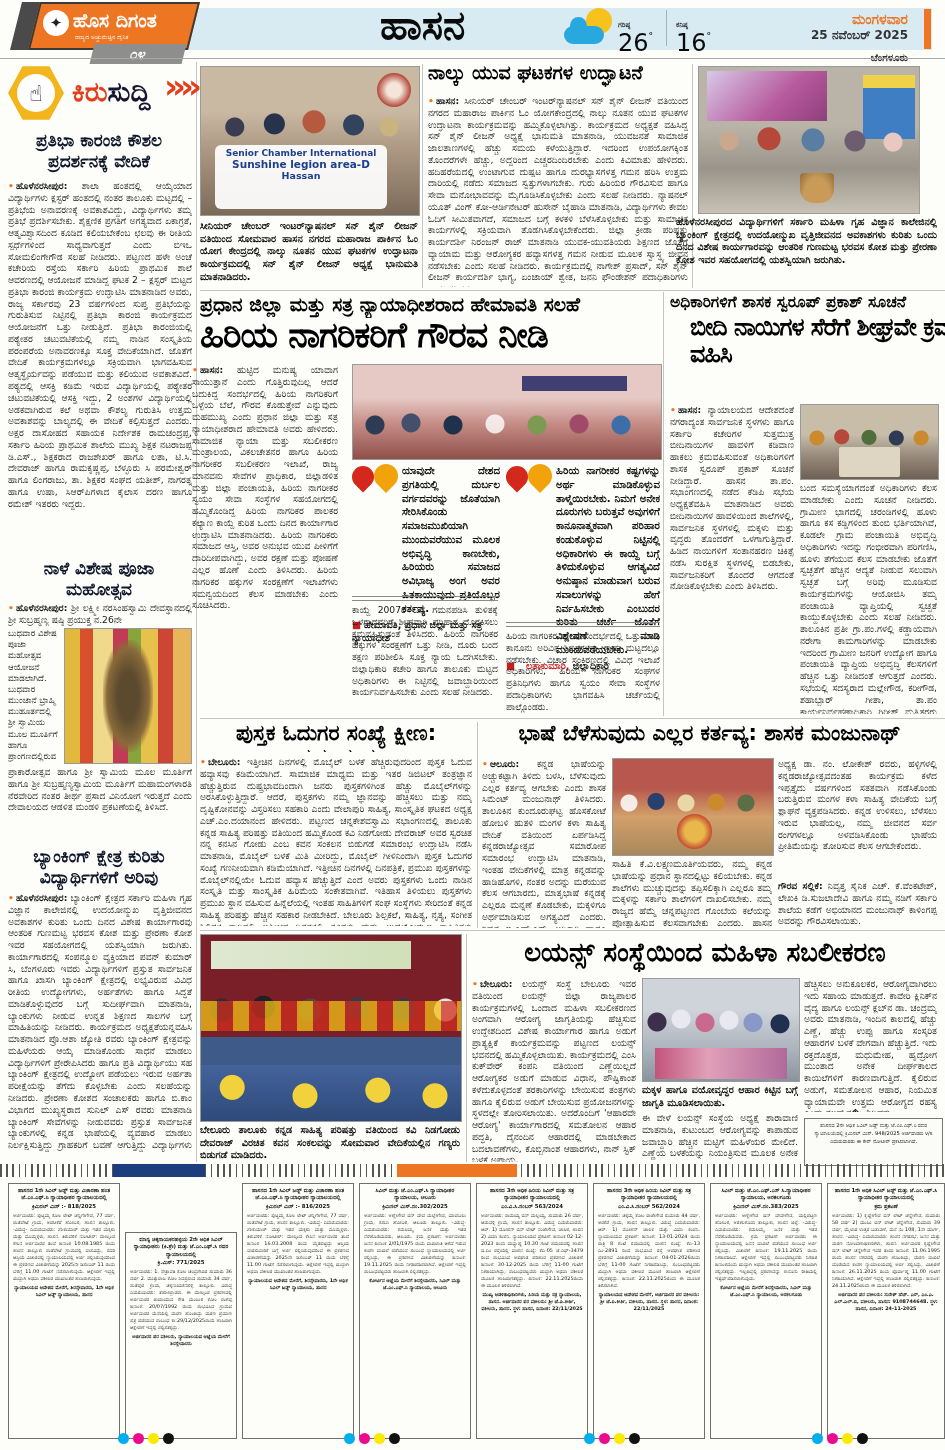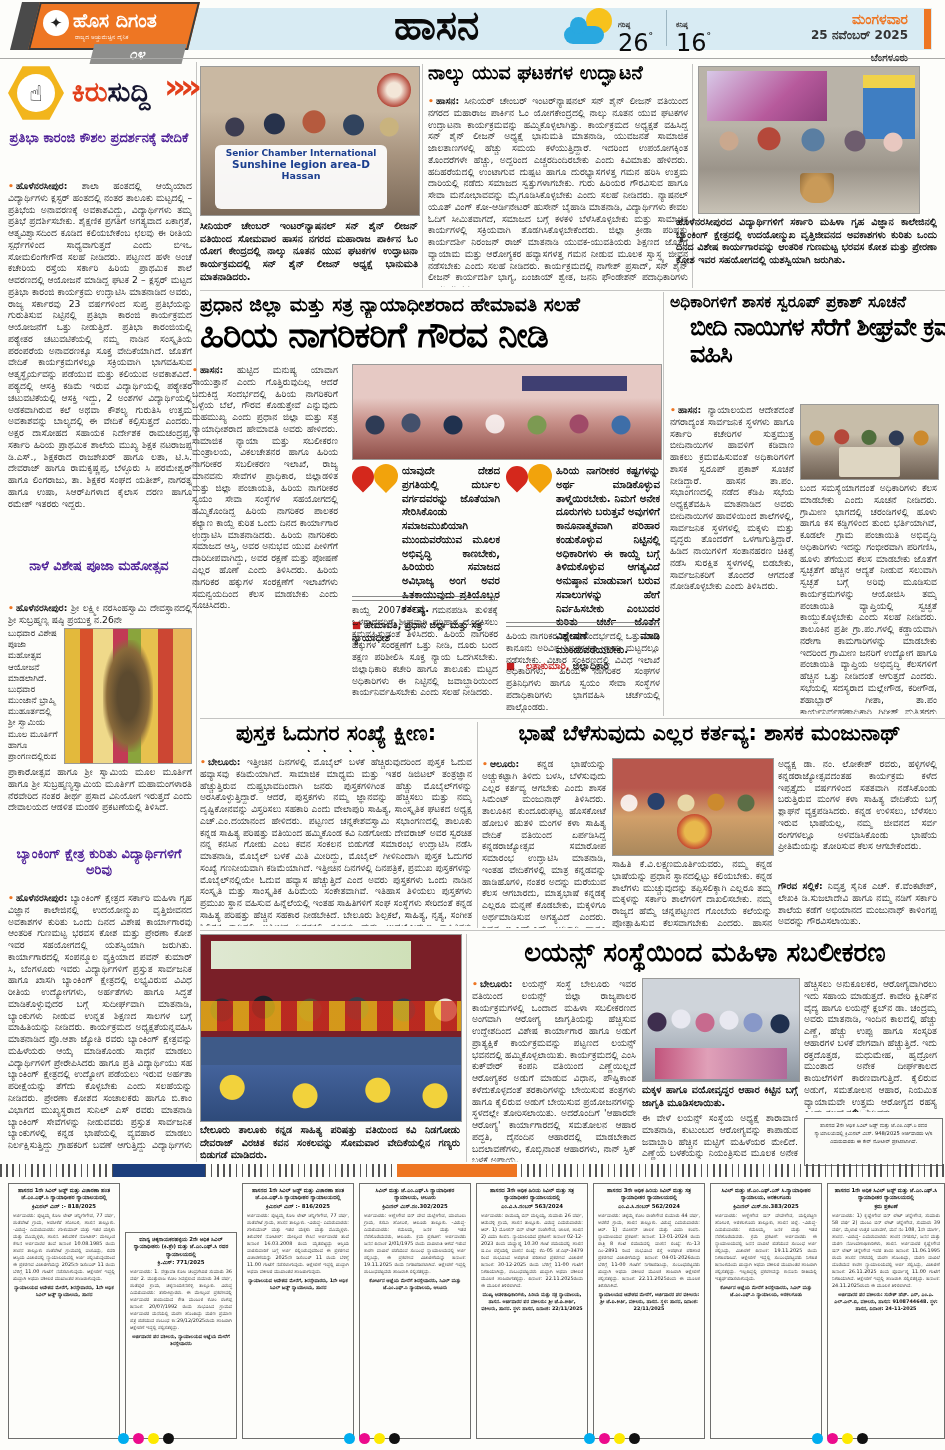--- a/index.html
+++ b/index.html
@@ -21,40 +21,40 @@
   .logo-slash-dark{position:absolute;left:16px;top:2px;width:56px;height:48px;background:#4a4a4a;transform:skewX(-14deg);}
   .logo-box{position:absolute;left:34px;top:2px;width:156px;height:44px;background:var(--accent,#ee7623);
             transform:skewX(-14deg);border:2px solid #3b3b3b;}
   .logo-inner{position:absolute;left:40px;top:6px;width:150px;height:40px;transform:none;}
   .logo-circle{position:absolute;left:3px;top:4px;width:26px;height:26px;border-radius:50%;background:#fff;
                display:flex;align-items:center;justify-content:center;font-weight:800;font-size:15px;color:#222;}
   .logo-title{position:absolute;left:33px;top:3px;font-size:19px;font-weight:800;color:#fff;white-space:nowrap;}
   .logo-tag{position:absolute;left:35px;top:27px;font-size:6px;color:#fff;white-space:nowrap;}
   .pageno-slash{position:absolute;left:92px;top:44px;width:92px;height:20px;background:#8e8e8c;transform:skewX(-14deg);
                 display:flex;align-items:center;justify-content:center;color:#fff;font-weight:800;font-size:14px;}
-  .edition{position:absolute;left:380px;top:2px;font-size:40px;font-weight:800;color:#0a0a0a;margin-left:14px;}
+  .edition{position:absolute;left:380px;top:2px;font-size:40px;font-weight:800;color:#0a0a0a;}
   .wx-sun{position:absolute;width:26px;height:26px;border-radius:50%;background:#f7c21c;}
   .wx-cloud{position:absolute;width:40px;height:18px;background:#29a8e0;border-radius:12px;}
   .wx-cloud:before{content:"";position:absolute;left:6px;top:-9px;width:17px;height:17px;background:#29a8e0;border-radius:50%;}
   .wx-lab{font-size:7px;color:#333;font-weight:bold;}
   .wx-num{font-size:24px;font-weight:400;color:#0b0b0b;line-height:1;}
   .wx-deg{font-size:9px;vertical-align:top;font-weight:800;}
   .mast-day{color:var(--accent,#ee7623);font-weight:800;font-size:14px;text-align:right;}
   .mast-date{color:#333;font-weight:bold;font-size:12px;text-align:right;}
   .mast-city{color:#333;font-weight:bold;font-size:10px;text-align:right;}
   .mast-bar{position:absolute;left:924px;top:9px;width:7px;height:40px;background:var(--accent,#ee7623);}
   
   .hex{position:absolute;left:8px;top:64px;width:56px;height:58px;background:var(--yellow,#f2b51c);
        clip-path:polygon(26% 4%,74% 4%,100% 50%,74% 96%,26% 96%,0 50%);}
   .hex .inner{position:absolute;left:9px;top:10px;width:38px;height:38px;border-radius:50%;background:#fff;
        display:flex;align-items:center;justify-content:center;font-size:22px;color:#111;}
   .kiru-title{position:absolute;left:72px;top:76px;font-size:27px;font-weight:800;white-space:nowrap;}
   .kiru-title .k1{color:#e2401c;} .kiru-title .k2{color:#161630;}
   .kiru-chev{position:absolute;left:164px;top:66px;font-size:34px;font-weight:800;color:#e2401c;letter-spacing:-6px;}
-  .lhl{font-size:13px;font-weight:800;text-align:center;line-height:1.25;color:#4c1d95;overflow:hidden;}
+  .lhl{font-size:17px;font-weight:800;text-align:center;line-height:1.25;color:#0f172a;overflow:hidden;}
   
   .qwrap{position:absolute;}
   .qmark{position:relative;width:46px;height:34px;flex:0 0 46px;}
   .qmark i{position:absolute;display:block;}
   .qmark .c1{left:0;top:2px;width:22px;height:22px;background:#d4281c;border-radius:50% 50% 50% 0;transform:rotate(-45deg);}
   .qmark .c2{left:22px;top:0;width:24px;height:24px;background:#f2a30c;border-radius:50% 50% 50% 0;transform:rotate(-45deg);}
   .qtxt{font-size:10.2px;font-weight:bold;line-height:1.35;text-align:justify;color:#101010;}
   .qattr{font-size:9.6px;font-weight:800;color:#101010;line-height:1.3;}
   .qattr .sq{color:#c41f1f;margin-right:3px;}
   .dbl-rule{position:absolute;height:3px;border-top:1px solid #8a8a8a;border-bottom:1px solid #8a8a8a;}

